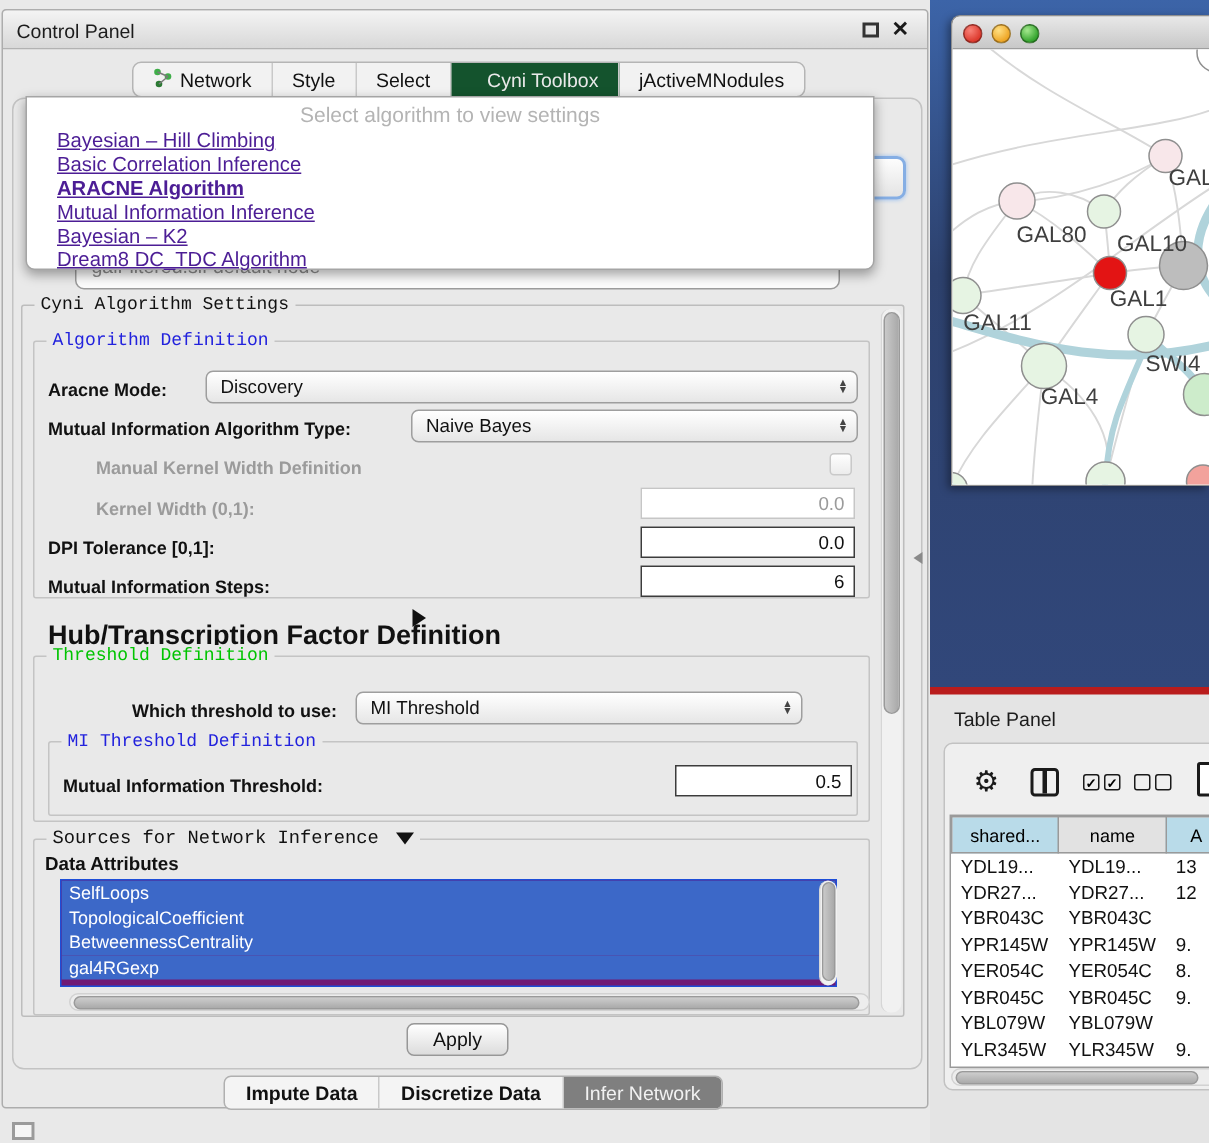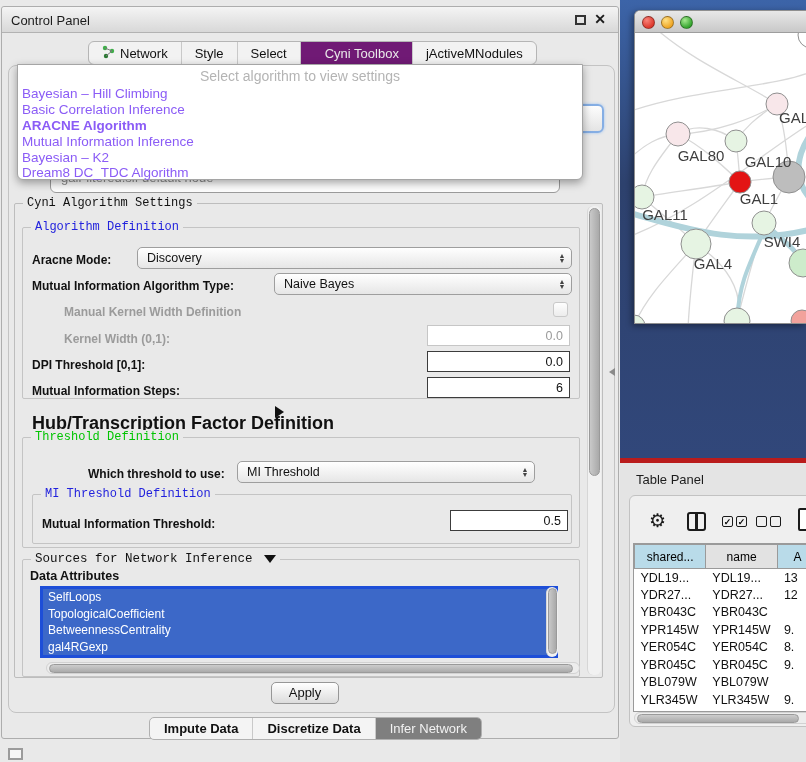--- a/index.html
+++ b/index.html
@@ -11,34 +11,34 @@
   .cp { left:1px; top:6px; width:618px; height:733px; background:#e9e9e9; border:1px solid #adadad; border-radius:3px; }
   .cp-titlebar { left:0; top:0; right:0; height:26px; background:linear-gradient(#f4f4f4,#d8d8d8); border-bottom:1px solid #b2b2b2; border-radius:3px 3px 0 0; }
   .cp-title { left:9px; top:6px; font-size:13px; color:#1c1c1c; }
   .float-btn { right:32px; top:8px; width:11px; height:10px; border:2px solid #333; }
   .close-btn { right:12px; top:4px; font-size:14px; font-weight:bold; color:#1a1a1a; }
 
   
   .tabbar { left:86px; top:34px; height:24px; display:flex; align-items:stretch; background:#f2f2f2; border:1px solid #b5b5b5; border-radius:6px; overflow:hidden; }
   .tab { padding:0 13px; font-size:13px; color:#111; display:flex; align-items:center; gap:5px; border-right:1px solid #c9c9c9; background:transparent; white-space:nowrap; }
   .tab:last-child { border-right:none; }
-  .tab.sel { background:#701a75; color:#e9e9e9;padding-left:24px; }
+  .tab.sel { background:#14532d; color:#e9e9e9;padding-left:24px; }
 
   
   .content-frame { left:6px; top:58px; width:607px; height:648px; border:1px solid #c3c3c3; border-radius:8px; background:#e9e9e9; }
 
   
   .bg-combo-frag { left:572px; top:97px; width:30px; height:29px; border:2px solid #85aee4; border-radius:6px; background:linear-gradient(#fdfdfd,#e4e4e4); box-shadow:0 0 3px #9cc1f0; }
   .bg-field-frag { left:48px; top:155px; width:510px; height:31px; border:1px solid #9b9b9b; border-radius:6px; background:#fcfcfc; overflow:hidden; }
   .bg-field-text { left:10px; top:7px; font-size:13px; color:#8d8d8d; }
 
   
   .popup { left:15px; top:57px; width:566px; height:116px; background:#ffffff; border:1px solid #a5a5a5; border-radius:0 0 6px 6px; box-shadow:0 3px 8px rgba(0,0,0,.35); z-index:30; }
   .popup-prompt { left:0; right:0; top:3px; text-align:center; font-size:14px; color:#b4b4b4; }
-  .popup-item { left:4px; font-size:13.5px; color:#8b5cf6; white-space:nowrap; }
+  .popup-item { left:20px; font-size:13.5px; color:#4c1d95; white-space:nowrap;text-decoration:underline; }
   .popup-item.bold { font-weight:bold; }
 
   
   .group { border:1px solid #bdbdbd; border-radius:2px;font-family:Liberation Mono, monospace; }
   .legend { position:absolute; top:-8px; left:8px; background:#e9e9e9; padding:0 4px; font-size:12px; white-space:nowrap; }
 
   label.fld { font-size:12px; font-weight:bold; color:#111; white-space:nowrap; }
   label.dis { color:#9b9b9b;padding-left:32px; }
 
   .combo { height:22px; border:1px solid #9e9e9e; border-radius:5px; background:linear-gradient(#ffffff,#e6e6e6); display:flex; align-items:center; }
@@ -176,21 +176,21 @@
         <span>▼</span>
       </span>
   </div>
 
   <label class="abs fld dis" style="left:30px; top:298px;">Manual Kernel Width Definition</label>
   <div class="abs checkbox" style="left:551px; top:295px;"></div>
 
   <label class="abs fld dis" style="left:30px; top:325px;">Kernel Width (0,1):</label>
   <input class="abs tfield dis" style="left: 425px; top: 318px; width: 143px; height: 21px;" readonly="" value="0.0">
 
-  <label class="abs fld" style="left:30px; top:351px;">DPI Threshold [0,1]:</label>
+  <label class="abs fld" style="left:30px; top:351px;">DPI Tolerance [0,1]:</label>
   <input class="abs tfield" style="left: 425px; top: 344px; width: 143px; height: 21px;" readonly="" value="0.0">
 
   <label class="abs fld" style="left:30px; top:377px;">Mutual Information Steps:</label>
   <input class="abs tfield" style="left: 425px; top: 370px; width: 143px; height: 21px;" readonly="" value="6">
 
   <label class="abs fld" style="left:30px; top:406px; font-size:18px;">Hub/Transcription Factor Definition</label>
   <div class="abs" style="left:273px; top:399px; width:0; height:0; border-top:6px solid transparent; border-bottom:6px solid transparent; border-left:9px solid #111;"></div>
 
   <div class="abs group" style="left:20px; top:430px; width:558px; height:111px; border-color:#c4c4c4;">
     <span class="legend" style="color:#00c400;">Threshold Definition</span>
@@ -212,21 +212,21 @@
   <input class="abs tfield" style="left: 448px; top: 503px; width: 118px; height: 21px;" readonly="" value="0.5">
 
   <div class="abs group" style="left:20px; top:552px; width:558px; height:118px; border-color:#c4c4c4;">
     <span class="legend" style="color:#111; font-size:12.5px;">
       <span>Sources for Network Inference</span>
       <span style="display:inline-block; width:0; height:0; border-left:6px solid transparent; border-right:6px solid transparent; border-top:8px solid #111; vertical-align:middle; margin-left:4px;"></span>
     </span>
   </div>
   <label class="abs fld" style="left:28px; top:562px; font-size:12.5px;">Data Attributes</label>
 
-  <div class="abs" style="left:38px; top:579px; width:518px; height:72px; background:#0f766e; border:3px solid #1d4ed8; overflow:hidden;">
+  <div class="abs" style="left:38px; top:579px; width:518px; height:72px; background:#701a75; border:1px solid #1d4ed8; overflow:hidden;">
     <div class="list-item">SelfLoops</div>
     <div class="list-item">TopologicalCoefficient</div>
     <div class="list-item">BetweennessCentrality</div>
     <div class="list-item">gal4RGexp</div>
   </div>
   <div class="abs vscroll" style="left:544px; top:580px; width:12px; height:70px;">
     <div class="vthumb" style="top:1px; height:66px; width:9px;"></div>
   </div>
   <div class="abs hscroll" style="left:44px; top:655px; width:534px; height:12px;">
     <div class="hthumb" style="left:2px; width:524px;"></div>

